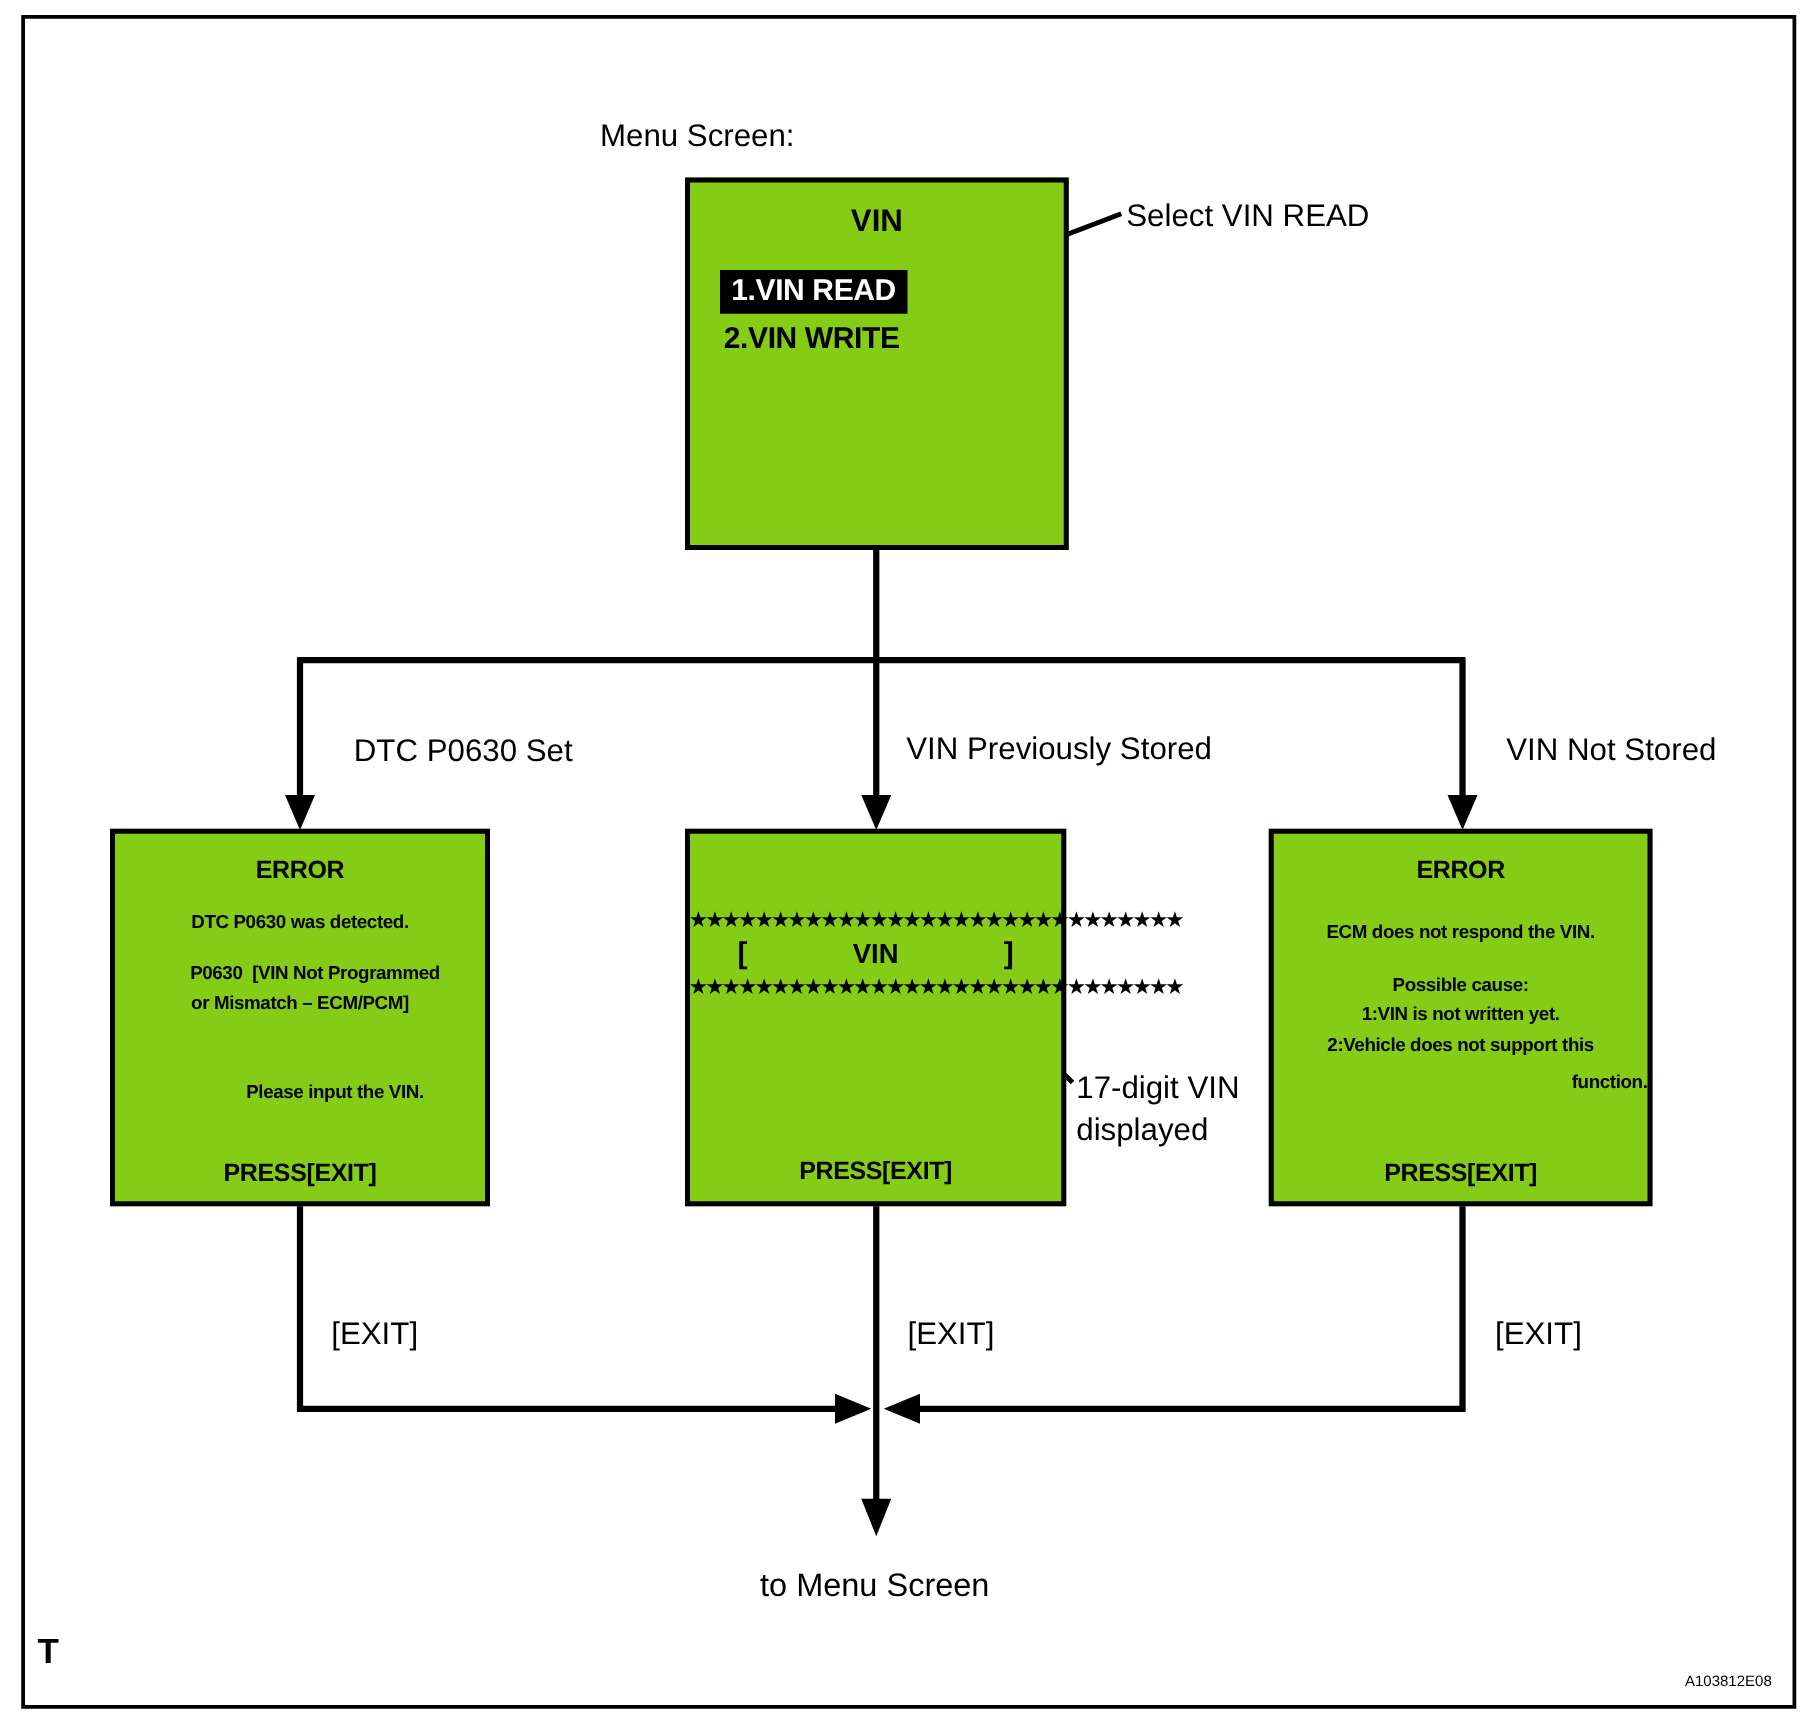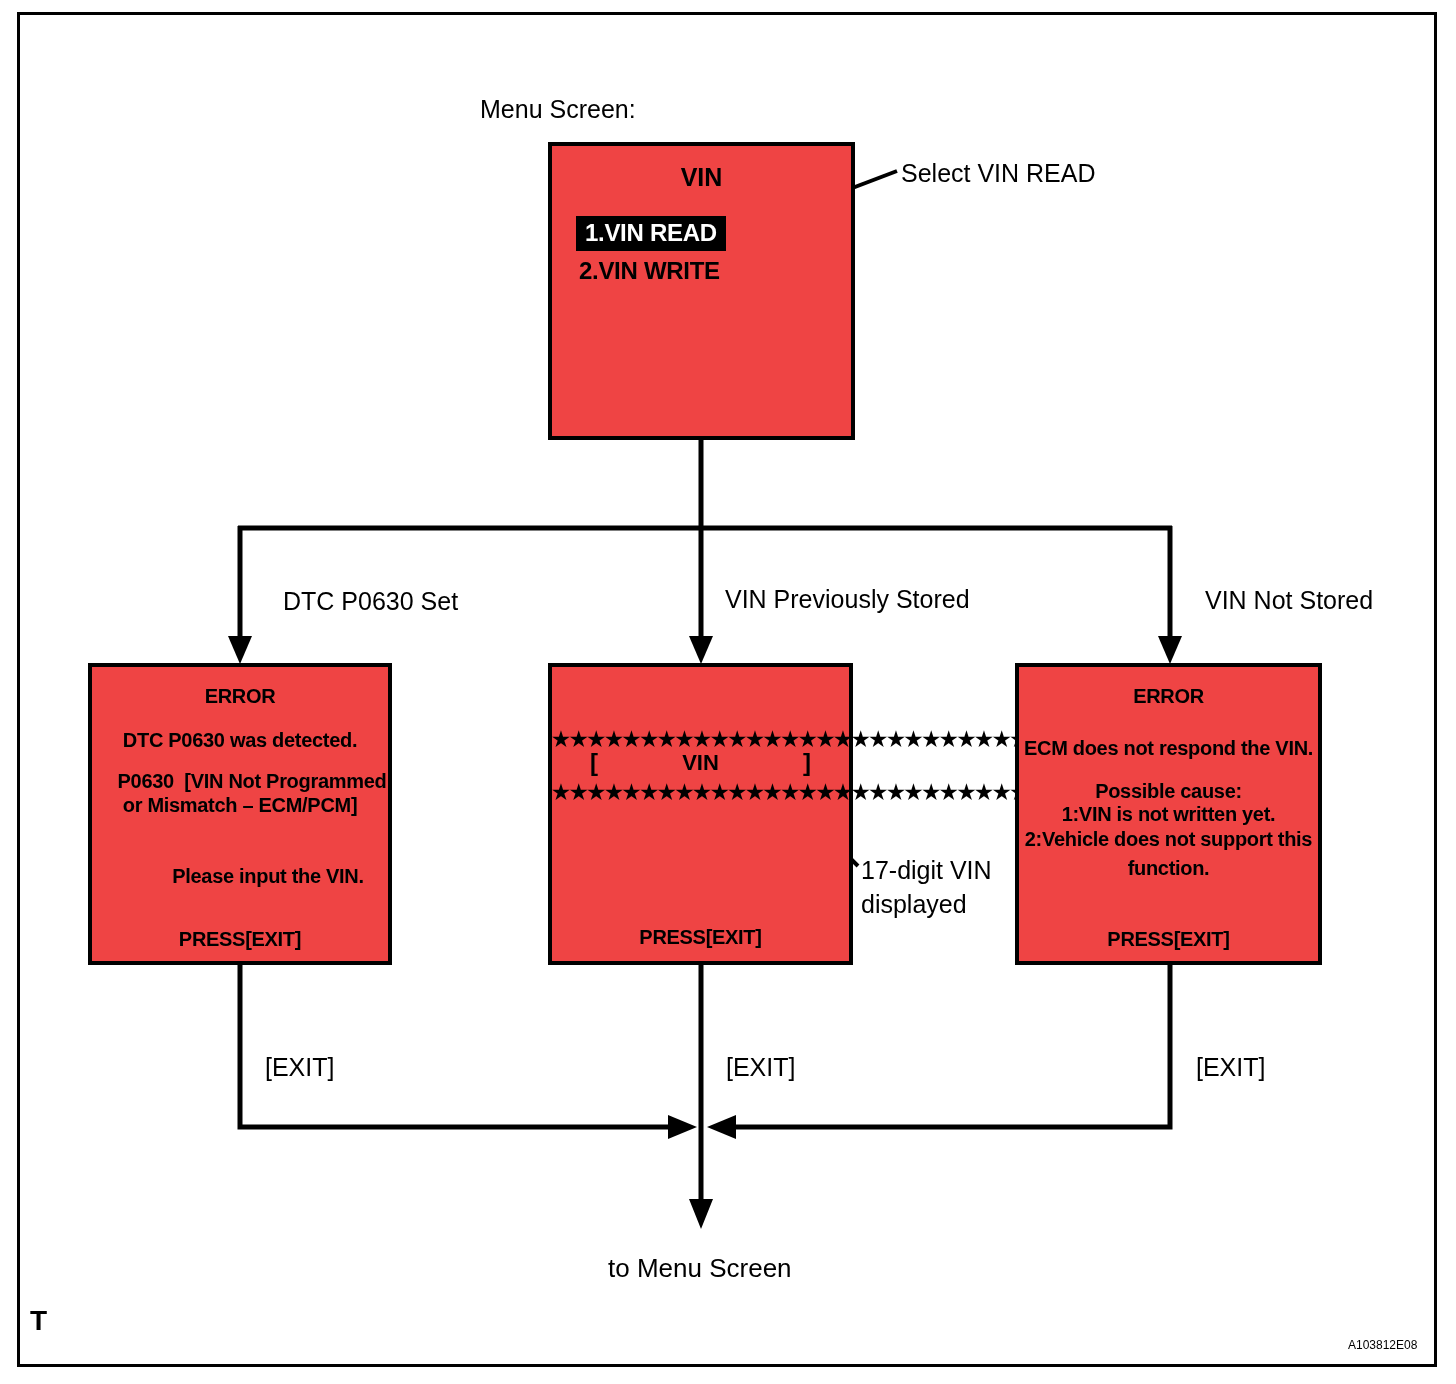--- a/index.html
+++ b/index.html
@@ -4,23 +4,23 @@
 <style>
   html,body{margin:0;padding:0;background:#fff;}
   body{width:1456px;height:1384px;position:relative;overflow:hidden;
        font-family:"Liberation Sans",sans-serif;color:#000;}
   .abs{position:absolute;}
   
   .frame{left:17px;top:12px;width:1414px;height:1349px;border:3px solid #000;}
   
   .lbl{font-size:25px;line-height:30px;white-space:nowrap;}
   
-  .screen{border:4px solid #000;background:#ef4444;}
+  .screen{border:4px solid #000;background:#84cc16;}
   .screen .ln{position:absolute;left:0;width:100%;text-align:center;
-              font-weight:bold;font-size:20px;letter-spacing:-0.3px;white-space:pre;}
+              font-weight:bold;font-size:15px;letter-spacing:-0.3px;white-space:pre;}
   .menu-title{font-weight:bold;font-size:25px;}
   .menu-item{font-weight:bold;font-size:24px;letter-spacing:-0.3px;white-space:nowrap;}
   .menu-item.hl{background:#000;color:#fff;padding:3px 9px 4px 9px;}
   .stars{font-size:9.5px;letter-spacing:-1px;font-weight:bold;}
   .bracketrow{display:flex;justify-content:space-between;align-items:center;
               padding:0 38px;box-sizing:border-box;font-weight:bold;font-size:24px;}
   svg{position:absolute;left:0;top:0;pointer-events:none;}
   .docid{font-size:12px;}
   .corner-t{font-size:28px;font-weight:bold;}
 </style>
@@ -94,21 +94,21 @@
   <div>17-digit VIN</div>
   <div>displayed</div>
 </div>
 
 <div class="abs screen" style="left:1015px;top:663px;width:299px;height:294px;">
   <div class="ln" style="top:18px;font-size:20px;">ERROR</div>
   <div class="ln" style="top:70px;">ECM does not respond the VIN.</div>
   <div class="ln" style="top:113px;text-align:center;">Possible cause:</div>
   <div class="ln" style="top:136px;">1:VIN is not written yet.</div>
   <div class="ln" style="top:161px;">2:Vehicle does not support this</div>
-  <div class="ln" style="top:190px;">function.</div>
+  <div class="ln" style="top:190px;text-align:right;">function.</div>
   <div class="ln" style="top:261px;font-size:20px;">PRESS[EXIT]</div>
 </div>
 
 <div class="abs lbl" style="left:265px;top:1052px;">[EXIT]</div>
 <div class="abs lbl" style="left:726px;top:1052px;">[EXIT]</div>
 <div class="abs lbl" style="left:1196px;top:1052px;">[EXIT]</div>
 
 <div class="abs lbl" style="left:608px;top:1253px;font-size:26px;">to Menu Screen</div>
 <div class="abs corner-t" style="left:30px;top:1305px;">T</div>
 <div class="abs docid" style="left:1348px;top:1338px;">A103812E08</div>

